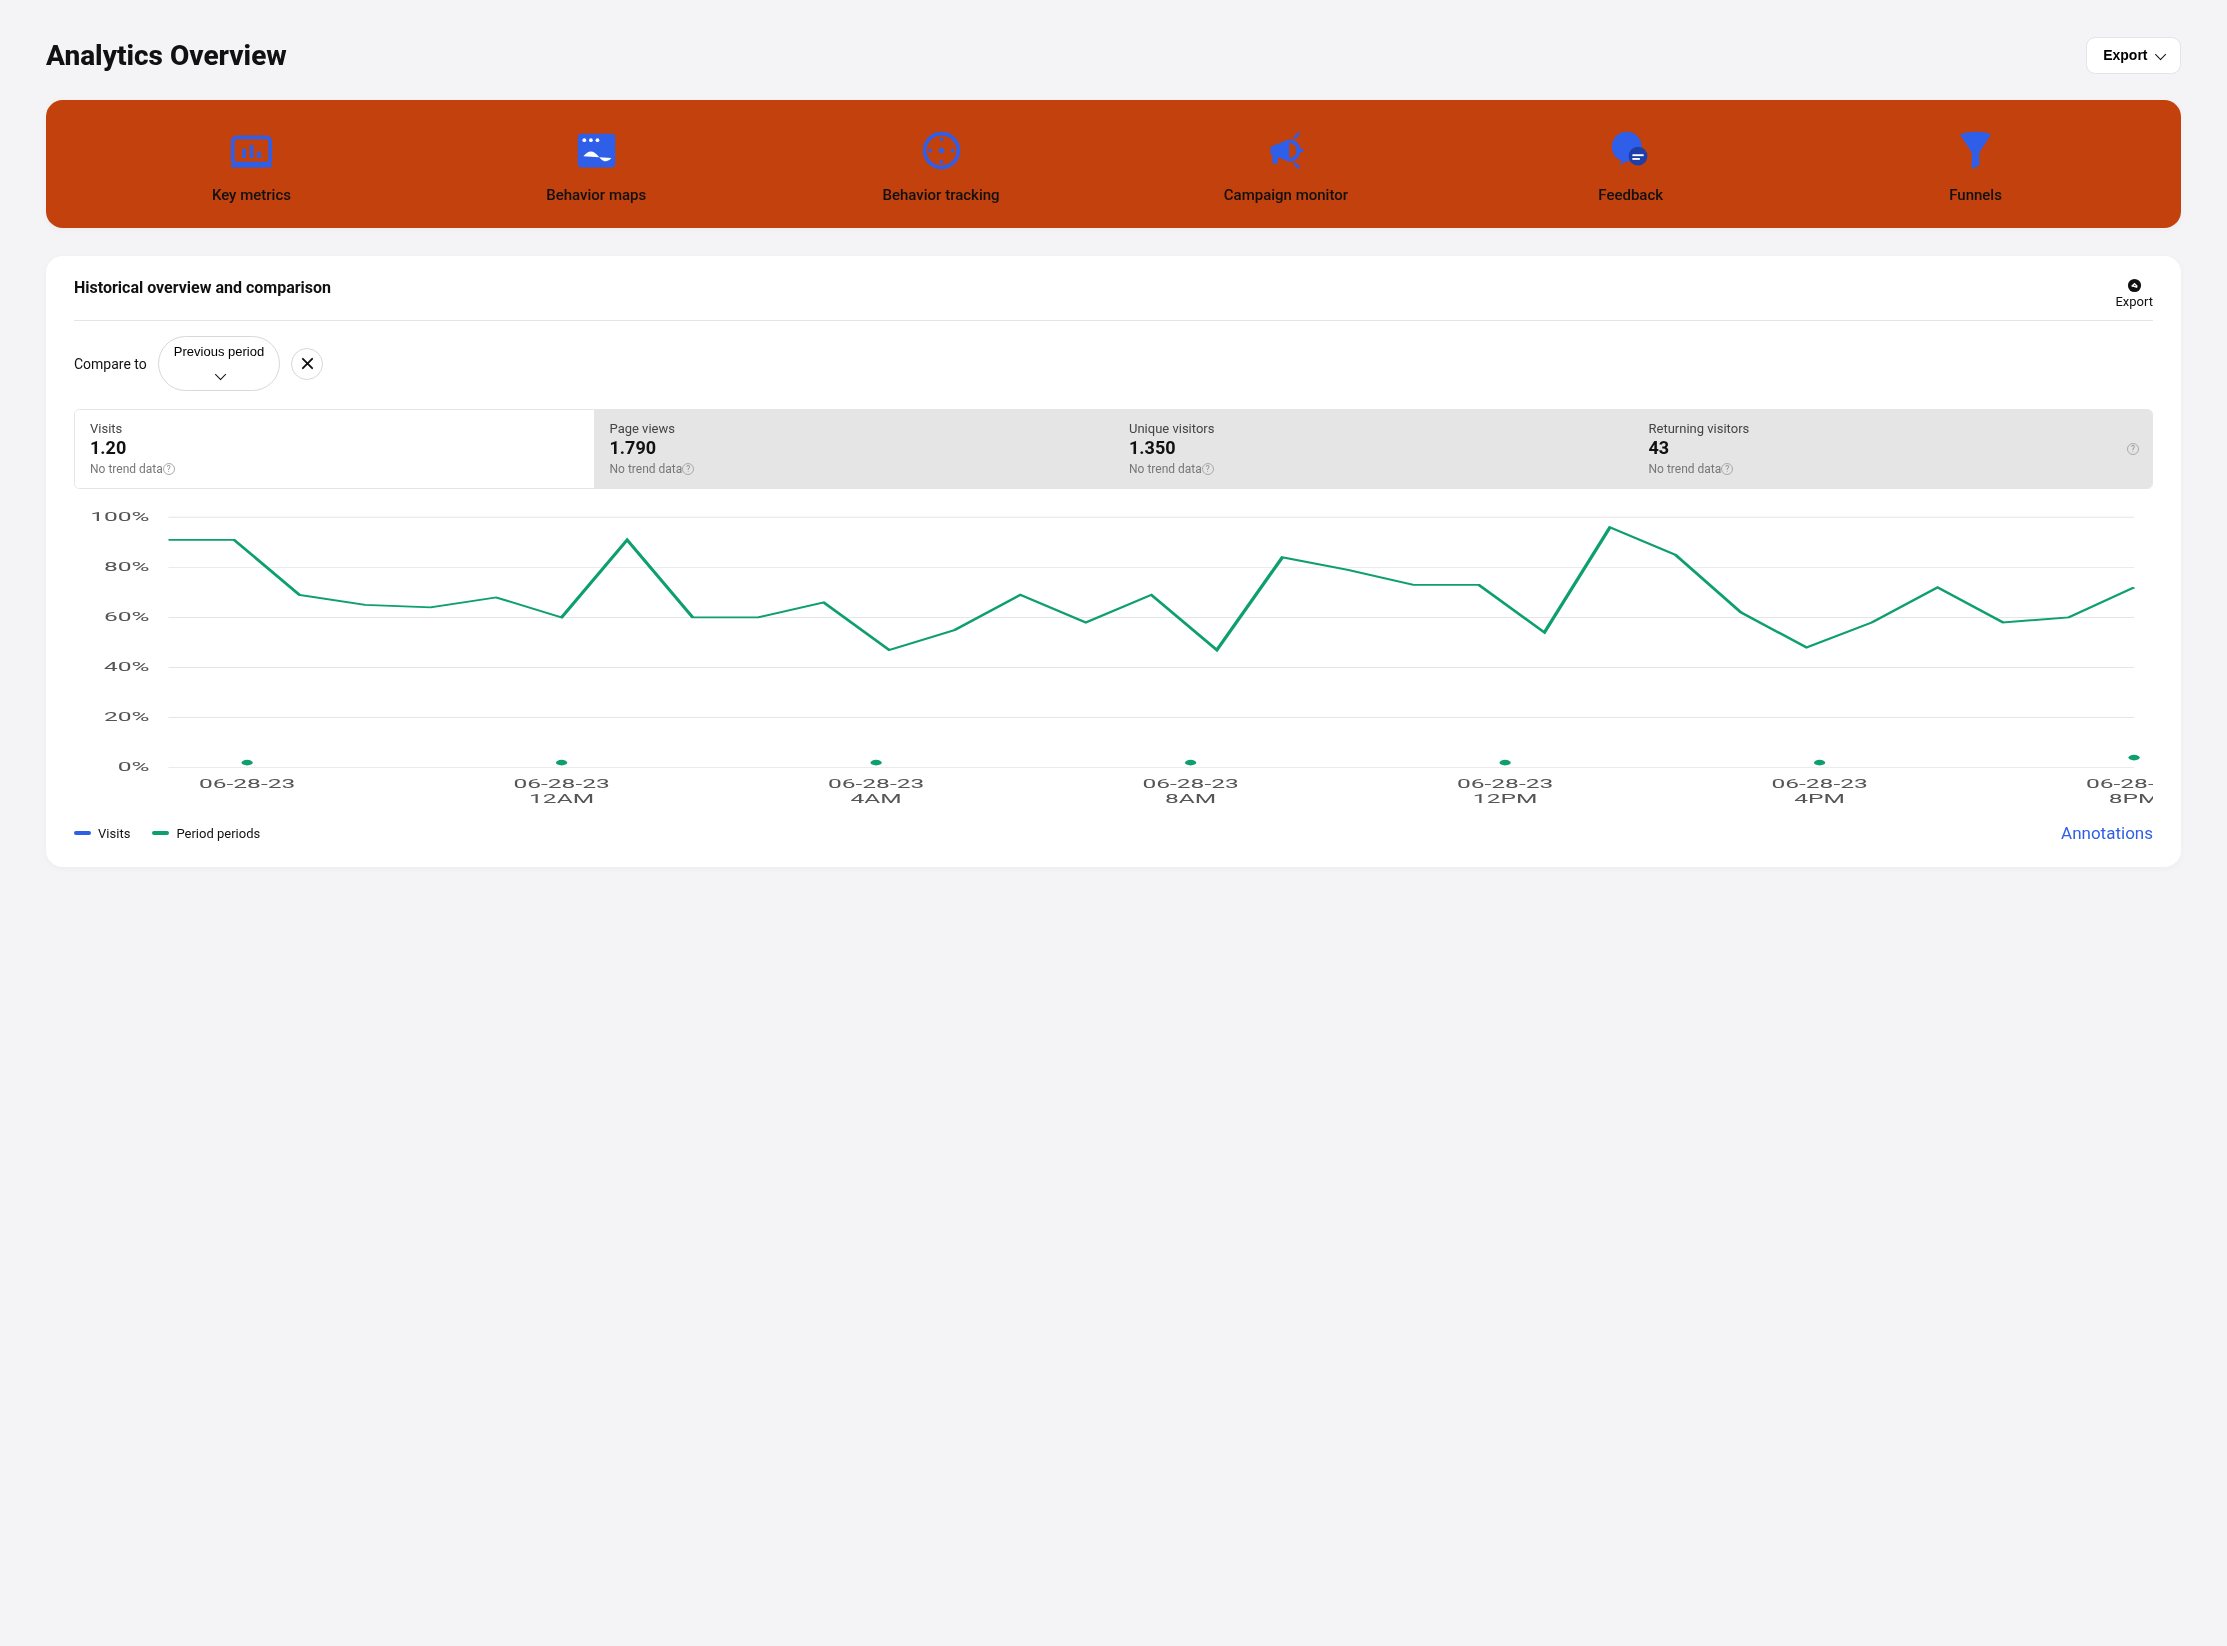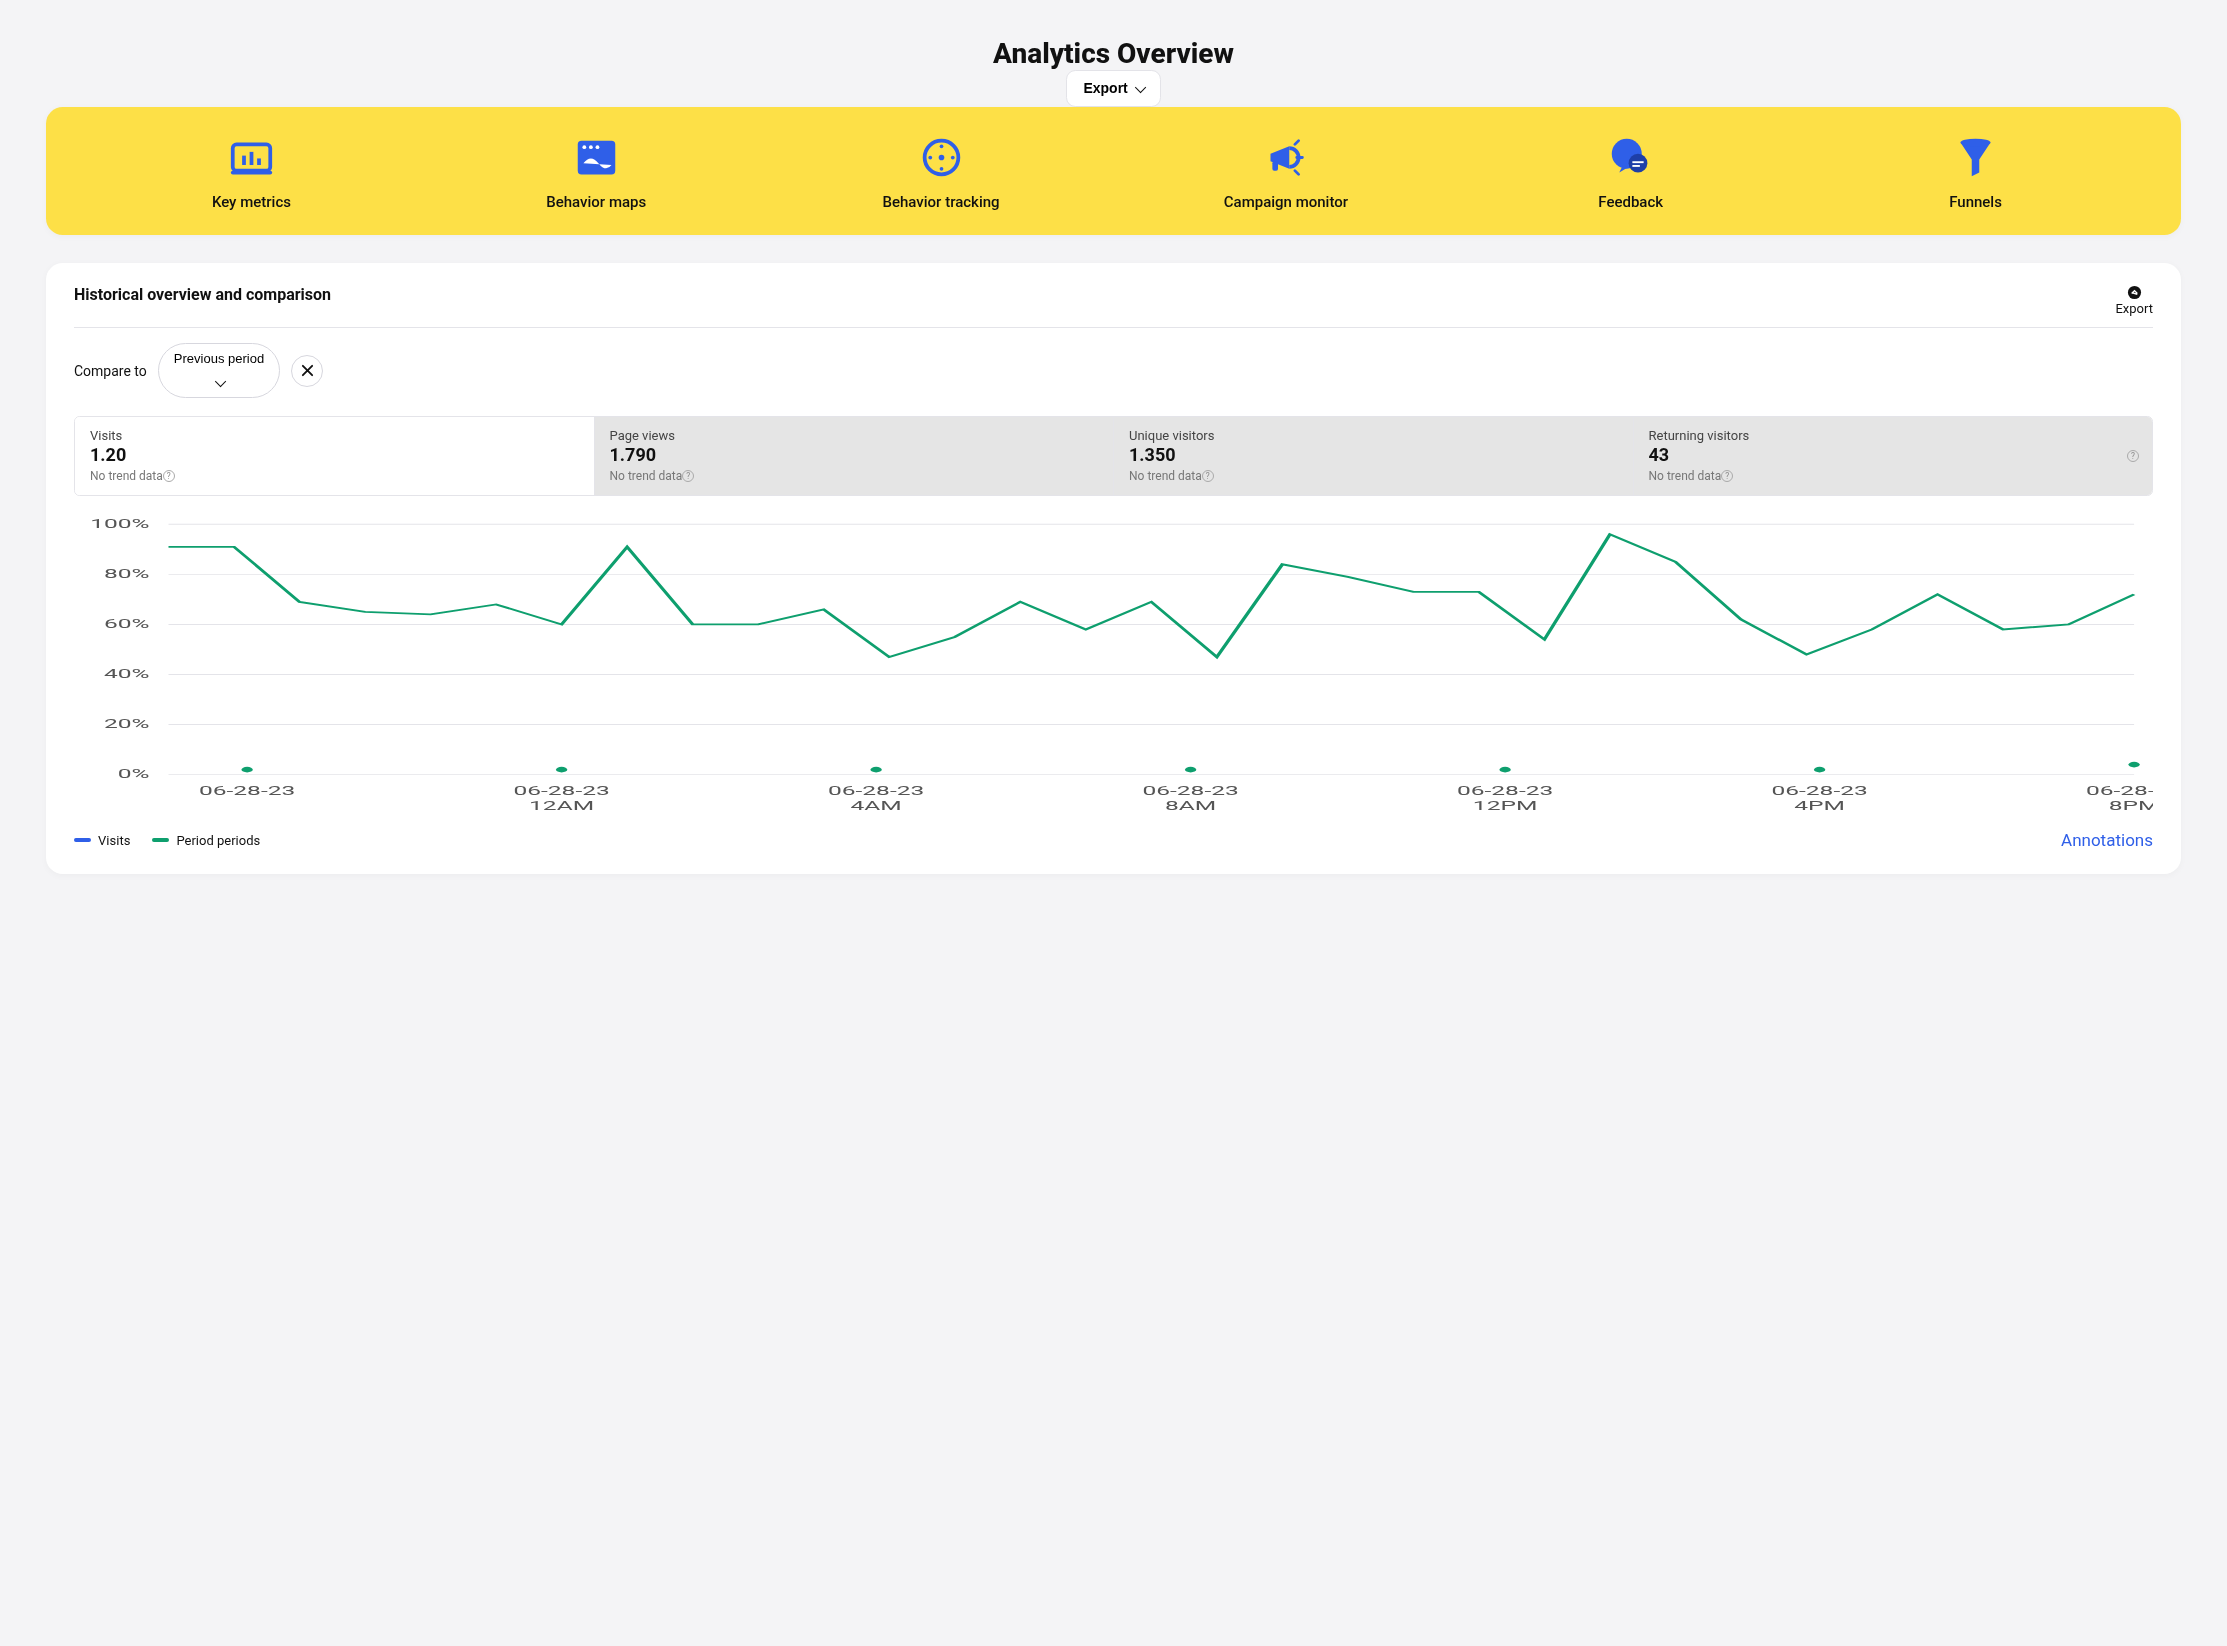--- a/index.html
+++ b/index.html
@@ -6,21 +6,21 @@
 body {
   font-family: -apple-system, BlinkMacSystemFont, "Segoe UI", Roboto, Helvetica, Arial, sans-serif;
   background: #f4f4f6;
   padding: 37px 46px;
   color: #111;
 }
 .header-row {
   display: flex;
   justify-content: space-between;
   align-items: center;
-  flex-direction: column;
+  margin-bottom: 26px;
 }
 .page-title {
   font-size: 28px;
   font-weight: 800;
 }
 .export-btn {
   background: #fff;
   border: 0.9px solid #e3e3e8;
   border-radius: 9.3px;
   padding: 9.3px 16.7px;
@@ -33,21 +33,21 @@
 }
 .chev-down::after {
   content: "";
   display: inline-block;
   width: 7.4px; height: 7.4px;
   border-right: 1.9px solid #111;
   border-bottom: 1.9px solid #111;
   transform: rotate(45deg) translateY(-1.9px);
 }
 .nav-card {
-  background: #fde047;
+  background: #c2410c;
   border-radius: 16.7px;
   padding: 28px 33px 24px;
   box-shadow: 0 1.9px 7.4px rgba(0,0,0,0.03);
   display: flex;
   justify-content: space-between;
   margin-bottom: 28px;
 }
 .nav-item {
   display: flex;
   flex-direction: column;

